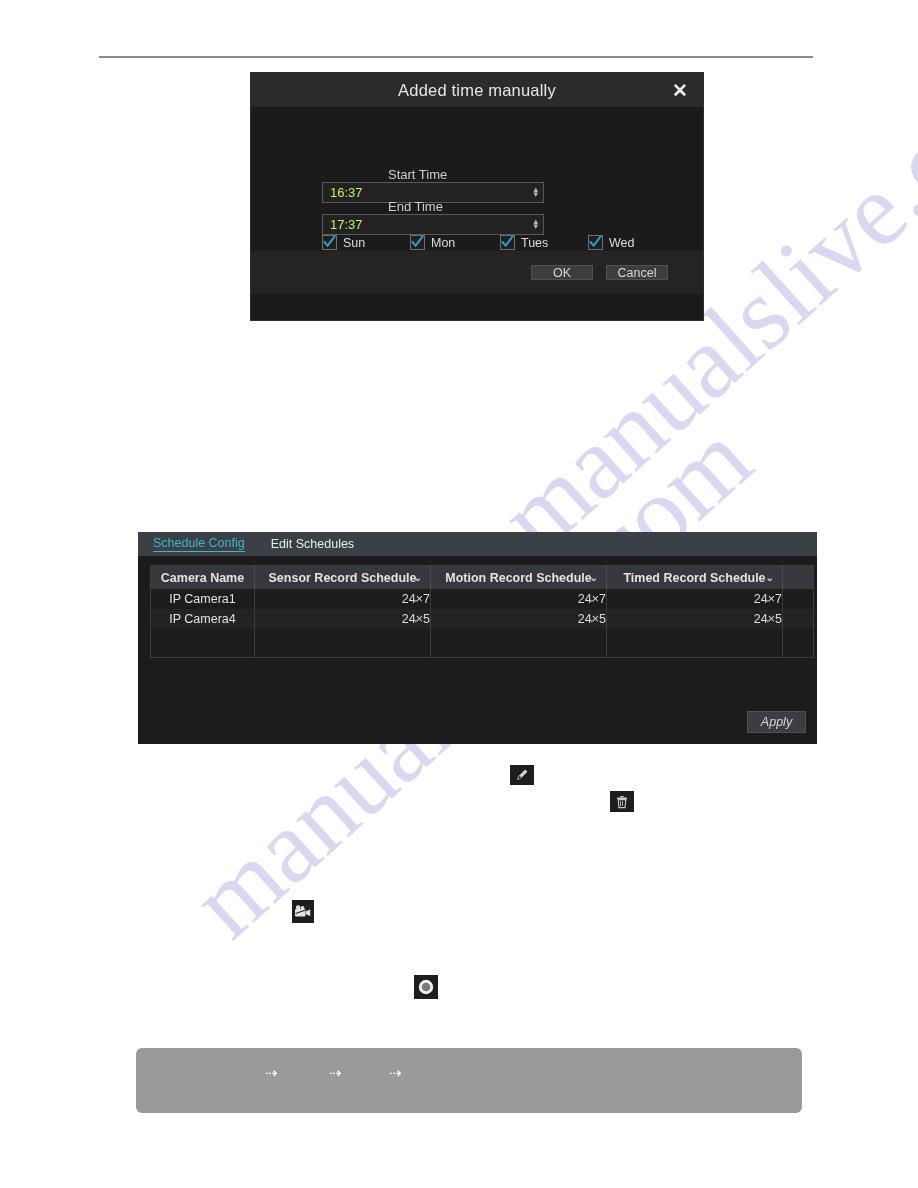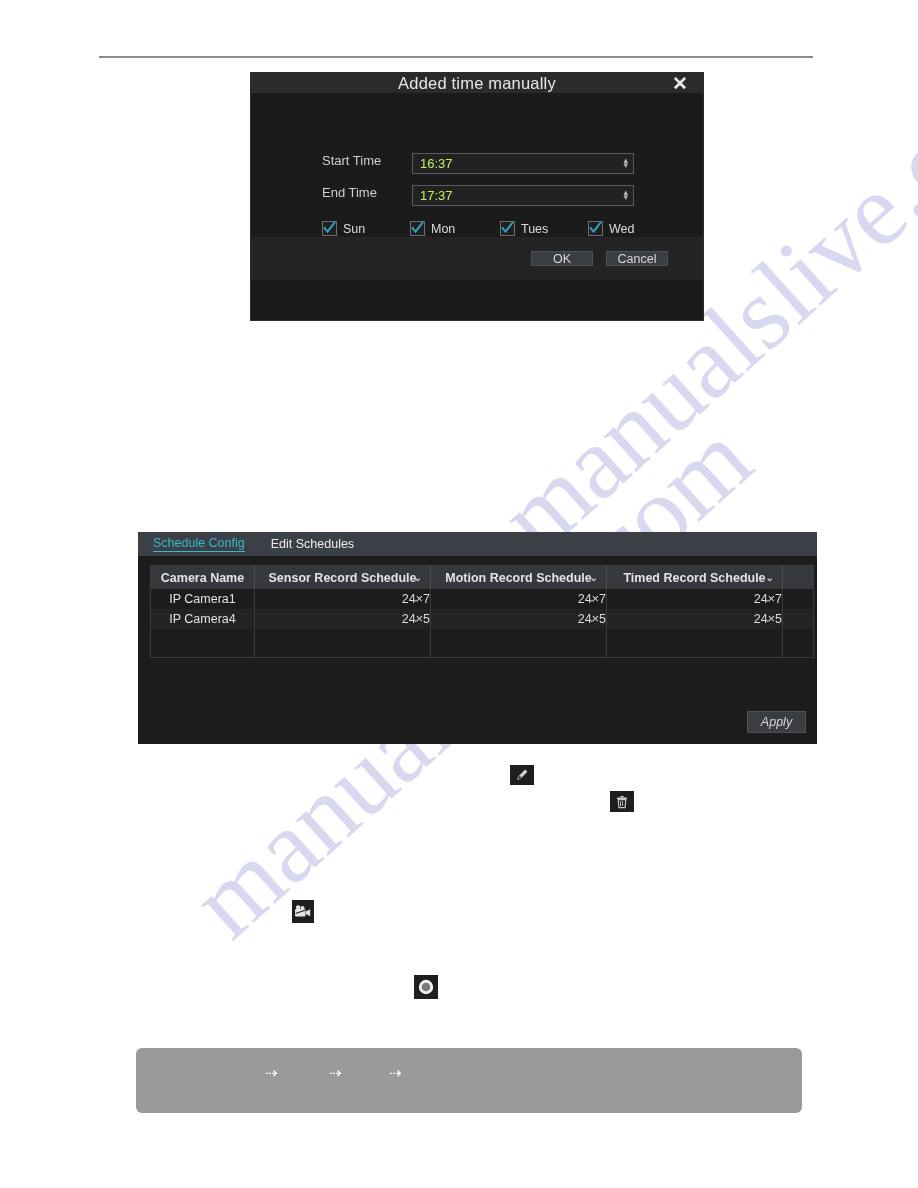--- a/index.html
+++ b/index.html
@@ -50,21 +50,21 @@
   
   .dialog {
     position: absolute;
     left: 251px; top: 73px;
     width: 452px; height: 247px;
     background: #1b1b1b;
     box-shadow: 0 0 0 1px #2e2e2e;
   }
   .dialog-titlebar {
     position: relative;
-    height: 20px;
+    height: 34px;
     background: #2b2b2b;
     display: flex;
     align-items: center;
     justify-content: center;
   }
   .dialog-title {
     color: #e6e6e6;
     font-size: 16.5px;
     letter-spacing: .2px;
   }
@@ -82,21 +82,22 @@
   }
   .dialog-body {
     position: relative;
     height: 187px;
     background: #1b1b1b;
   }
 
   .field-row {
     position: absolute;
     display: flex;
-    align-items: flex-start;
+    align-items: center;
+    flex-direction: column;
   }
   #row-start { left: 71px; top: 60px; }
   #row-end   { left: 71px; top: 92px; }
   .field-label {
     width: 90px;
     color: #cfcfcf;
     font-size: 13px;
   }
   .time-input {
     position: relative;

